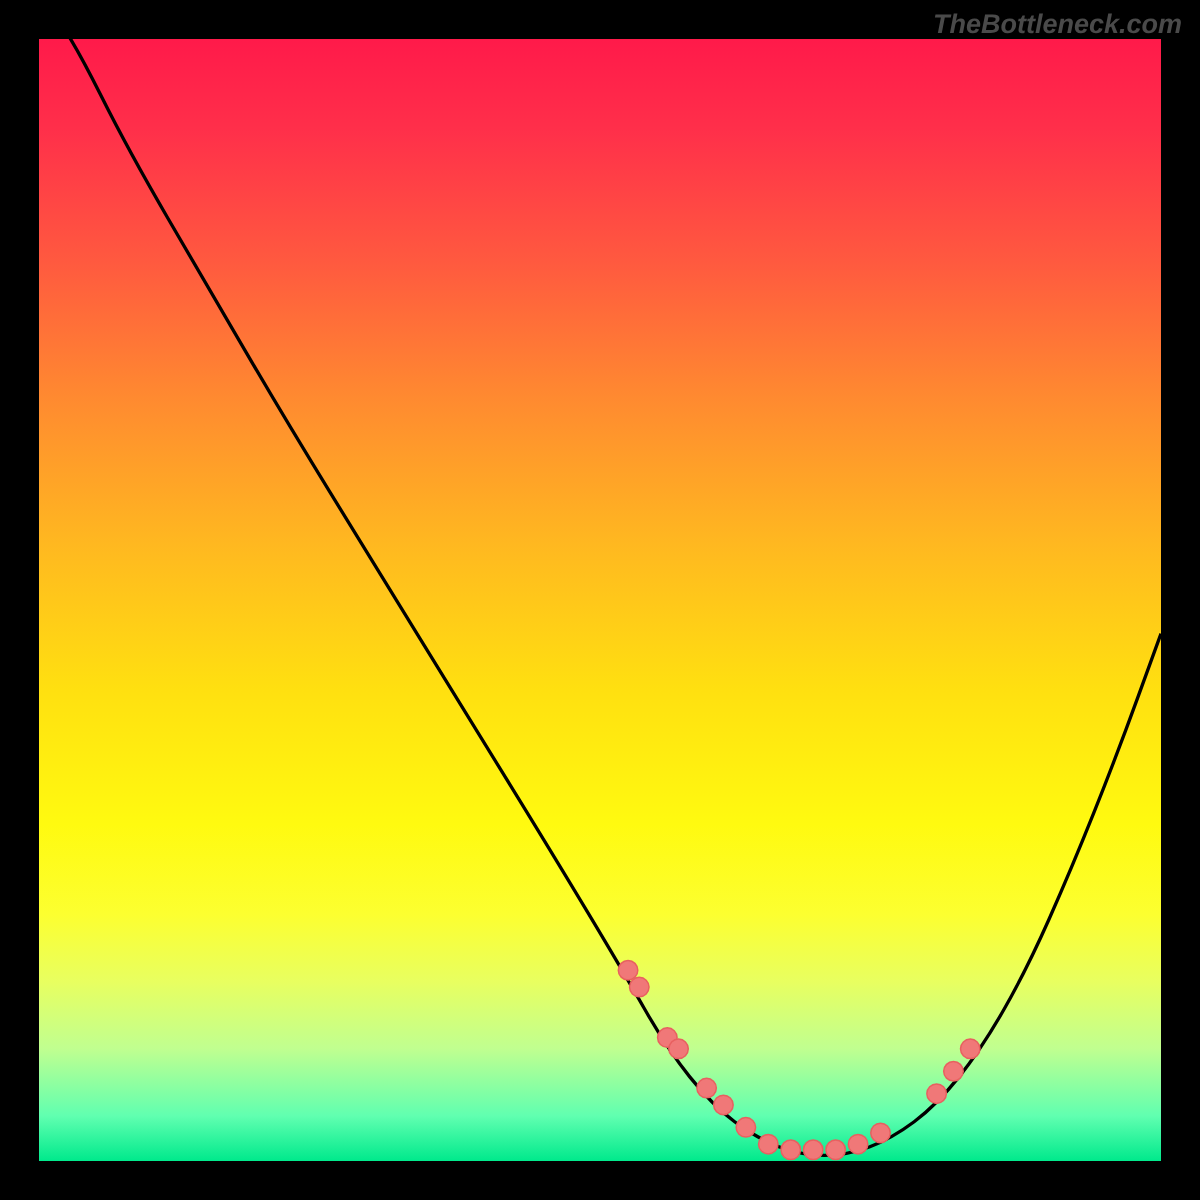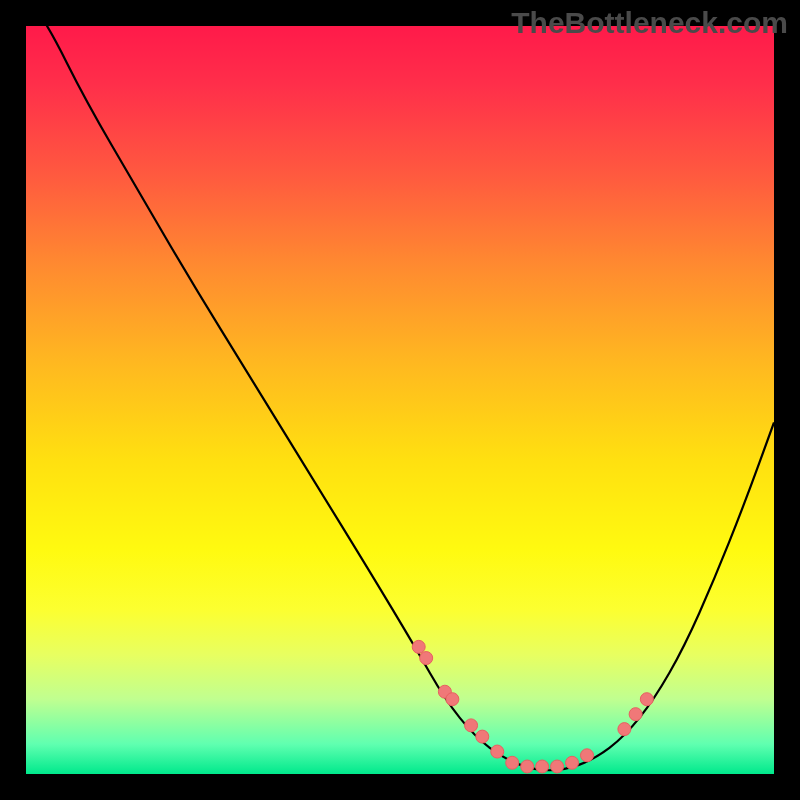--- a/index.html
+++ b/index.html
@@ -8,23 +8,24 @@
     height: 800px;
     background: #000;
     position: relative;
     font-family: Arial, sans-serif;
   }
   .watermark {
     position: absolute;
     top: 6px;
     right: 12px;
     color: #4a4a4a;
-    font-size: 30px;
+    font-size: 18px;
     font-weight: bold;
     z-index: 10;
+    font-style: italic;
   }
   .plot-area {
     position: absolute;
     top: 26px;
     left: 26px;
     width: 748px;
     height: 748px;
     overflow: hidden;
   }
   .gradient-bg {

